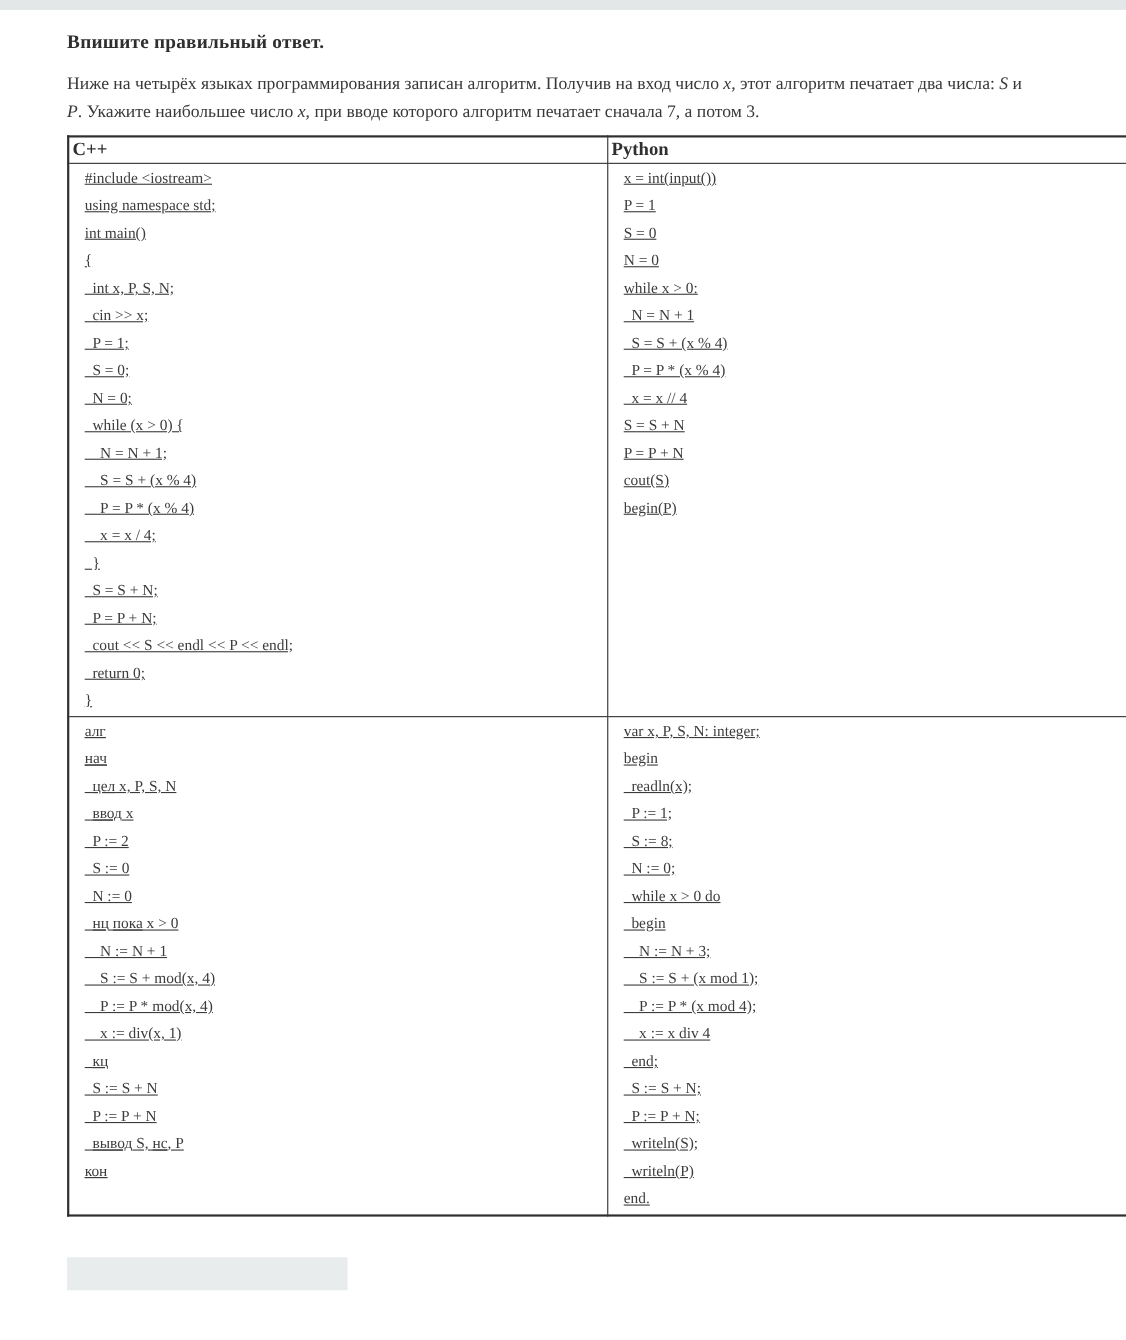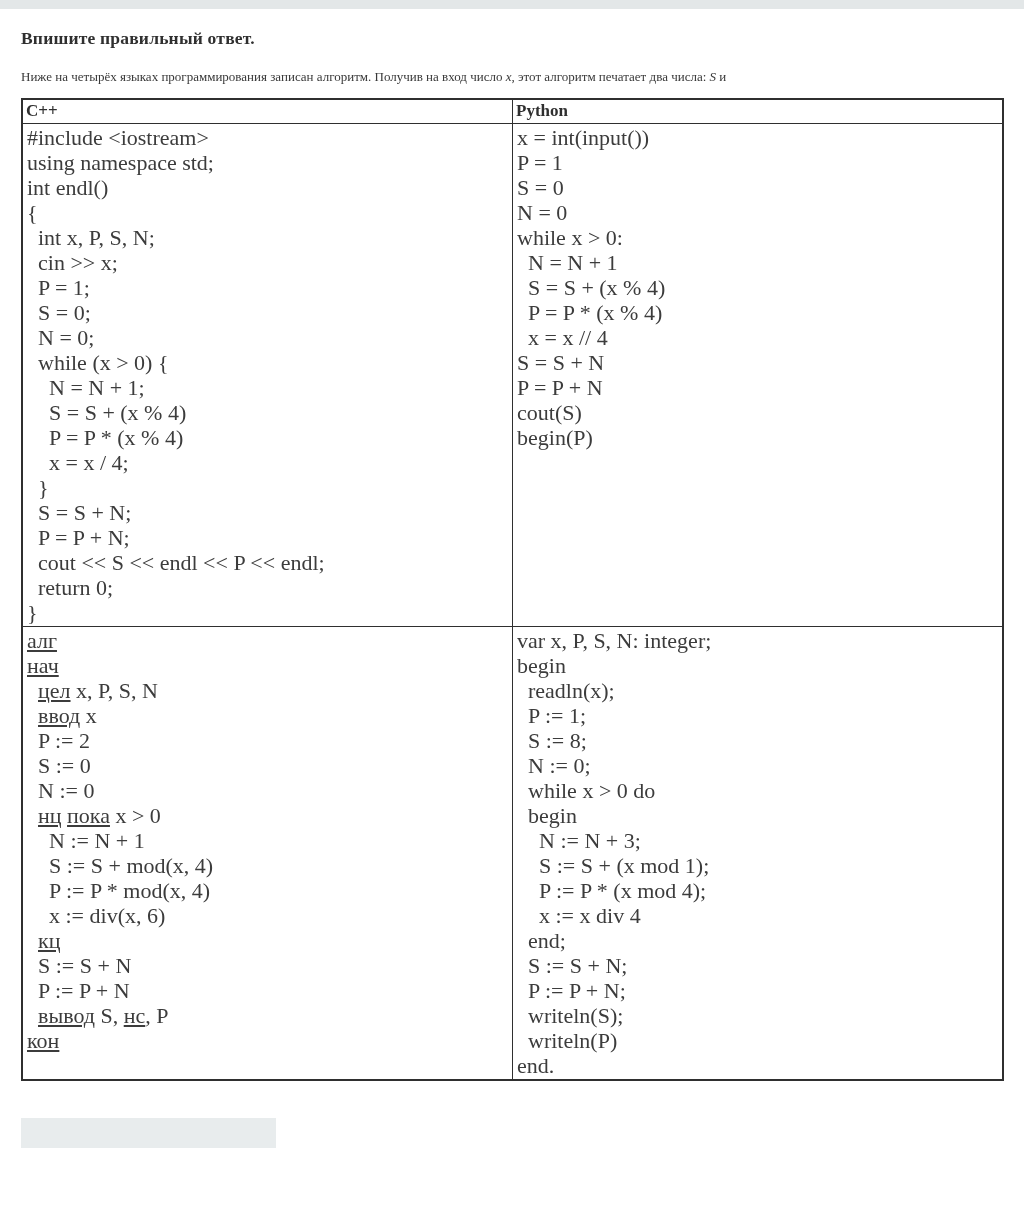--- a/index.html
+++ b/index.html
@@ -12,33 +12,34 @@
   body { height: 1218px; overflow: hidden; }
 
   .top-bar {
     width: 100%;
     height: 9px;
     background: #e3e7e8;
   }
 
   .content {
     padding: 0 21px;
+    margin-left: 40px;
   }
 
   .page-title {
     margin-top: 19px;
     font-size: 17.5px;
     font-weight: bold;
     color: #2f2f2f;
     letter-spacing: 0.2px;
   }
 
   .intro {
     margin-top: 15px;
-    font-size: 13px;
+    font-size: 16px;
     line-height: 25px;
     color: #383838;
   }
   .intro-line { display: block; }
 
   .code-table {
     margin-top: 9px;
     width: 983px;
     border-collapse: collapse;
     table-layout: fixed;
@@ -51,22 +52,23 @@
   }
   .code-table { border: 2px solid #2f2f2f; }
   .code-table th {
     font-size: 17px;
     font-weight: bold;
     color: #2f2f2f;
     padding: 1px 3px 2px 3px;
     height: 24px;
   }
   .code-table td {
-    padding: 1px 4px;
-    font-size: 22px;
+    padding: 1px 14px;
+    font-size: 14px;
+    text-decoration: underline;
   }
   .row-top td { height: 501px; }
   .row-bottom td { height: 449px; }
 
   .code-line {
     white-space: pre;
     line-height: 25px;
     color: #3c3c3c;
   }
   .kw { text-decoration: underline; }
@@ -90,33 +92,34 @@
 <body>
 
 <div class="top-bar"></div>
 
 <div class="content">
 
   <h1 class="page-title">Впишите правильный ответ.</h1>
 
   <p class="intro">
     <span class="intro-line"><span>Ниже на четырёх языках программирования записан алгоритм. Получив на вход число </span><span class="it"> x</span><span>, этот алгоритм печатает два числа: </span><span class="it"> S</span><span> и</span></span>
+    <span class="intro-line"><span class="it">P</span><span>. Укажите наибольшее число </span><span class="it">x</span><span>, при вводе которого алгоритм печатает сначала 7, а потом 3.</span></span>
   </p>
 
   <table class="code-table">
     <tbody>
         <tr>
       <th>C++</th>
       <th>Python</th>
     </tr>
     <tr class="row-top">
       <td>
             <div class="code-line"><span>#include &lt;iostream&gt;</span></div>
             <div class="code-line"><span>using namespace std;</span></div>
-            <div class="code-line"><span>int endl()</span></div>
+            <div class="code-line"><span>int main()</span></div>
             <div class="code-line"><span>{</span></div>
             <div class="code-line"><span>  int x, P, S, N;</span></div>
             <div class="code-line"><span>  cin &gt;&gt; x;</span></div>
             <div class="code-line"><span>  P = 1;</span></div>
             <div class="code-line"><span>  S = 0;</span></div>
             <div class="code-line"><span>  N = 0;</span></div>
             <div class="code-line"><span>  while (x &gt; 0) {</span></div>
             <div class="code-line"><span>    N = N + 1;</span></div>
             <div class="code-line"><span>    S = S + (x % 4)</span></div>
             <div class="code-line"><span>    P = P * (x % 4)</span></div>
@@ -150,21 +153,21 @@
             <div class="code-line"><span class="kw">нач</span></div>
             <div class="code-line"><span>  </span><span class="kw">цел</span><span> x, P, S, N</span></div>
             <div class="code-line"><span>  </span><span class="kw">ввод</span><span> x</span></div>
             <div class="code-line"><span>  P := 2</span></div>
             <div class="code-line"><span>  S := 0</span></div>
             <div class="code-line"><span>  N := 0</span></div>
             <div class="code-line"><span>  </span><span class="kw">нц</span><span> </span><span class="kw">пока</span><span> x &gt; 0</span></div>
             <div class="code-line"><span>    N := N + 1</span></div>
             <div class="code-line"><span>    S := S + mod(x, 4)</span></div>
             <div class="code-line"><span>    P := P * mod(x, 4)</span></div>
-            <div class="code-line"><span>    x := div(x, 6)</span></div>
+            <div class="code-line"><span>    x := div(x, 1)</span></div>
             <div class="code-line"><span>  </span><span class="kw">кц</span></div>
             <div class="code-line"><span>  S := S + N</span></div>
             <div class="code-line"><span>  P := P + N</span></div>
             <div class="code-line"><span>  </span><span class="kw">вывод</span><span> S, </span><span class="kw">нс</span><span>, P</span></div>
             <div class="code-line"><span class="kw">кон</span></div>
           </td>
       <td>
             <div class="code-line"><span>var x, P, S, N: integer;</span></div>
             <div class="code-line"><span>begin</span></div>
             <div class="code-line"><span>  readln(x);</span></div>

